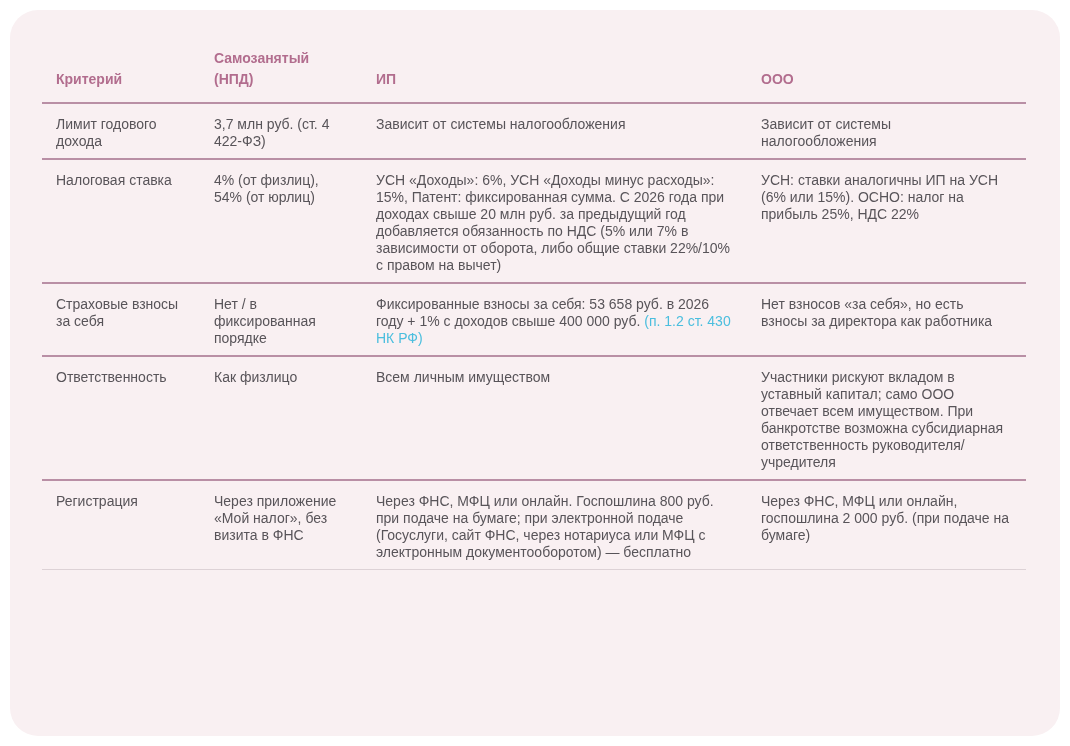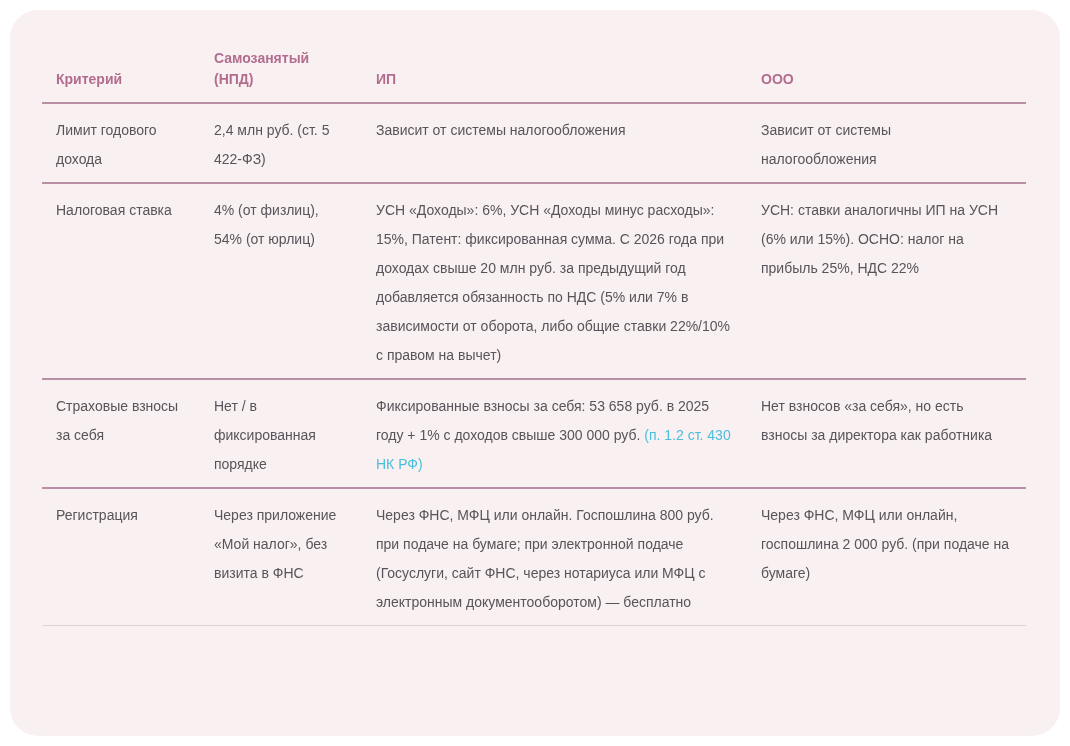--- a/index.html
+++ b/index.html
@@ -36,21 +36,21 @@
     line-height: 21px;
     padding: 0 20px 12px 14px;
   }
   tbody tr { border-top: 2px solid #b98fa5; }
   tbody th, tbody td {
     text-align: left;
     vertical-align: top;
     font-size: 14px;
     font-weight: normal;
     color: #585459;
-    line-height: 29px;
+    line-height: 17px;
     padding: 12px 16px 8px 14px;
   }
   tbody th { padding-right: 8px; }
   a.law-link {
     color: #4bbede;
     text-decoration: none;
     cursor: pointer;
   }
 </style>
 </head>
@@ -68,35 +68,41 @@
       <tr>
         <th>Критерий</th>
         <th>Самозанятый (НПД)</th>
         <th>ИП</th>
         <th>ООО</th>
       </tr>
     </thead>
     <tbody>
       <tr>
         <th>Лимит годового дохода</th>
-        <td>2,4 млн руб. (ст. 5 422-ФЗ)</td>
+        <td>3,7 млн руб. (ст. 4 422-ФЗ)</td>
         <td>Зависит от системы налогообложения</td>
         <td>Зависит от системы налогообложения</td>
       </tr>
       <tr>
         <th>Налоговая ставка</th>
         <td>4% (от физлиц), 54% (от юрлиц)</td>
         <td>УСН «Доходы»: 6%, УСН «Доходы минус расходы»: 15%, Патент: фиксированная сумма. С 2026 года при доходах свыше 20 млн руб. за предыдущий год добавляется обязанность по НДС (5% или 7% в зависимости от оборота, либо общие ставки 22%/10% с правом на вычет)</td>
         <td>УСН: ставки аналогичны ИП на УСН (6% или 15%). ОСНО: налог на прибыль 25%, НДС 22%</td>
       </tr>
       <tr>
         <th>Страховые взносы за себя</th>
         <td>Нет / в фиксированная порядке</td>
-        <td><span>Фиксированные взносы за себя: 53 658 руб. в 2025 году + 1% с доходов свыше 300 000 руб. </span><a class="law-link">(п. 1.2 ст. 430 НК РФ)</a></td>
+        <td><span>Фиксированные взносы за себя: 53 658 руб. в 2026 году + 1% с доходов свыше 400 000 руб. </span><a class="law-link">(п. 1.2 ст. 430 НК РФ)</a></td>
         <td>Нет взносов «за себя», но есть взносы за директора как работника</td>
+      </tr>
+      <tr>
+        <th>Ответственность</th>
+        <td>Как физлицо</td>
+        <td>Всем личным имуществом</td>
+        <td>Участники рискуют вкладом в уставный капитал; само ООО отвечает всем имуществом. При банкротстве возможна субсидиарная ответственность руководителя/учредителя</td>
       </tr>
       <tr>
         <th>Регистрация</th>
         <td>Через приложение «Мой налог», без визита в ФНС</td>
         <td>Через ФНС, МФЦ или онлайн. Госпошлина 800 руб. при подаче на бумаге; при электронной подаче (Госуслуги, сайт ФНС, через нотариуса или МФЦ с электронным документооборотом) — бесплатно</td>
         <td>Через ФНС, МФЦ или онлайн, госпошлина 2 000 руб. (при подаче на бумаге)</td>
       </tr>
     </tbody>
   </table>
 </div>

